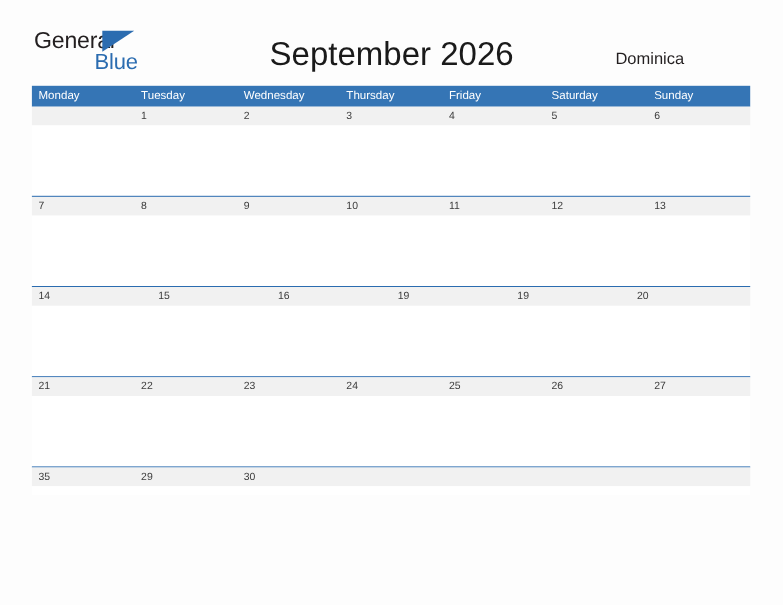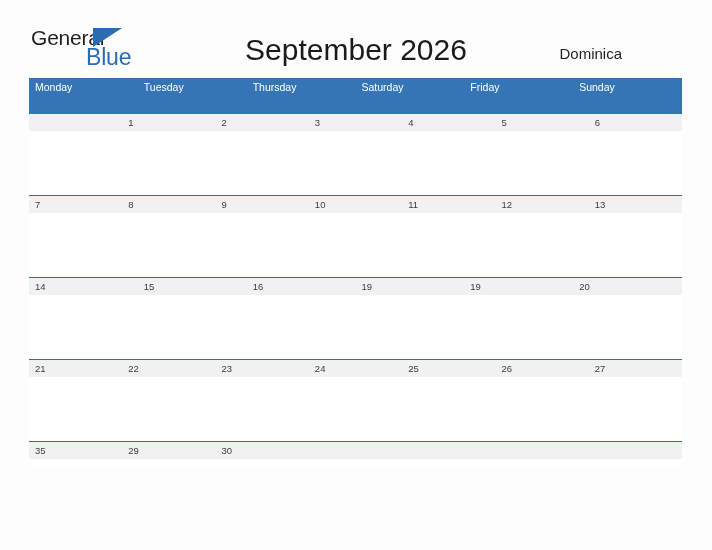--- a/index.html
+++ b/index.html
@@ -45,21 +45,21 @@
     top: 1px;
     width: 0;
     height: 0;
     border-left: 29px solid #2b6cb0;
     border-bottom: 19px solid transparent;
   }
   .logo-blue {
     position: absolute;
     left: 55px;
     top: 20px;
-    font-size: 23px;
+    font-size: 20px;
     letter-spacing: -0.2px;
     color: #2b6cb0;
     font-family: "Liberation Sans", sans-serif;
     line-height: 21px;
     text-align: center;
   }
 
   .cal-title {
     position: absolute;
     left: 0;
@@ -86,21 +86,21 @@
   .calendar {
     position: absolute;
     left: 29px;
     top: 78px;
     width: 653px;
   }
 
   .weekday-header {
     display: flex;
     width: 653px;
-    height: 36px;
+    height: 19px;
     background: #3575b5;
   }
   .weekday-cell {
     flex: 1 1 0;
     color: #ffffff;
     font-size: 10.5px;
     line-height: 19px;
     padding-left: 6px;
     box-sizing: border-box;
     font-family: "Liberation Sans", sans-serif;
@@ -155,23 +155,24 @@
 
   <div class="cal-country">Dominica</div>
 
 </div>
 
 <div class="calendar">
 
   <div class="weekday-header">
     <div class="weekday-cell">Monday</div>
     <div class="weekday-cell">Tuesday</div>
+    <div class="weekday-cell">Wednesday</div>
     <div class="weekday-cell">Thursday</div>
+    <div class="weekday-cell">Friday</div>
     <div class="weekday-cell">Saturday</div>
-    <div class="weekday-cell">Friday</div>
     <div class="weekday-cell">Sunday</div>
   </div>
 
   <div class="week-row first">
     <div class="week-dates">
       <div class="day-cell"></div>
       <div class="day-cell">1</div>
       <div class="day-cell">2</div>
       <div class="day-cell">3</div>
       <div class="day-cell">4</div>

